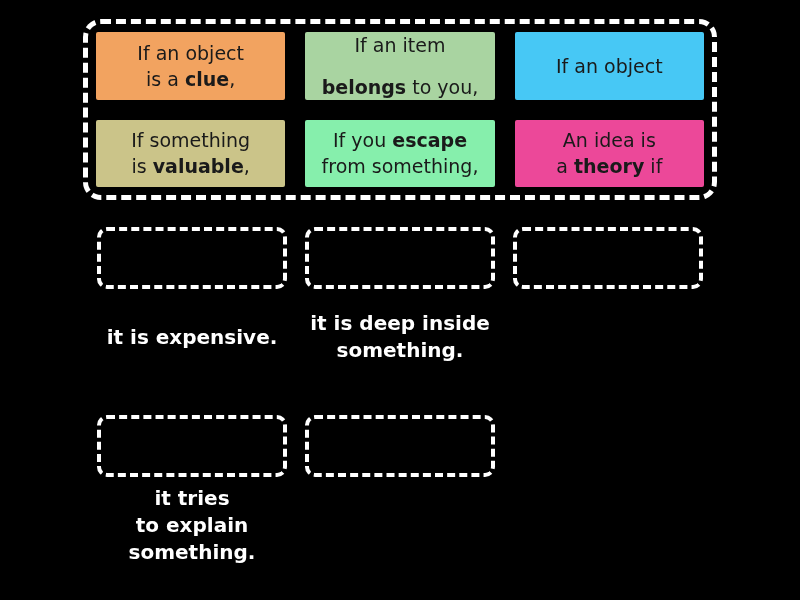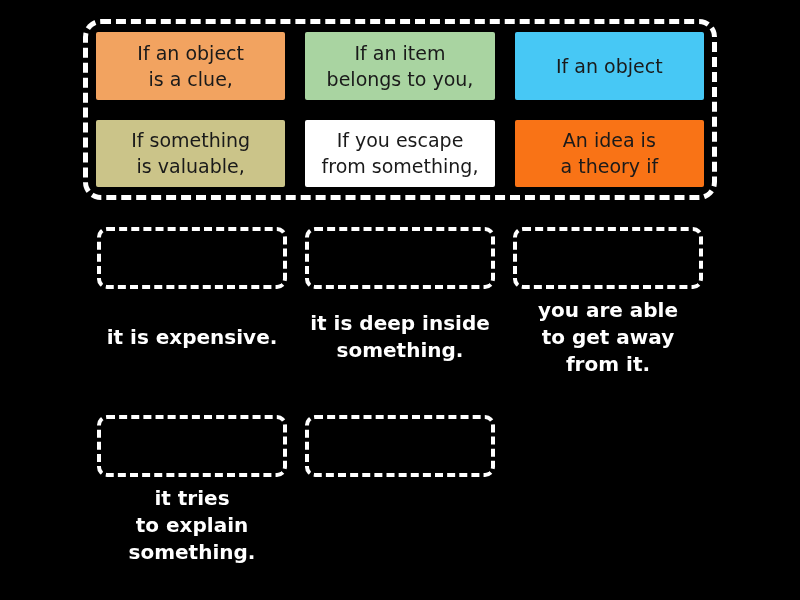--- a/index.html
+++ b/index.html
@@ -27,21 +27,21 @@
     flex-direction: column;
     align-items: center;
     justify-content: center;
     text-align: center;
     color: #1a1a1a;
     font-size: 19px;
     line-height: 26px;
     border-radius: 2px;
     cursor: grab;
   }
-  .tile .bold { font-weight: 400; }
+  .tile .bold { font-weight: 700; }
   .answers {
     width: 624px;
     margin: 27px auto 0;
     display: grid;
     grid-template-columns: repeat(3, 208px);
   }
   .cell {
     display: flex;
     flex-direction: column;
     align-items: center;
@@ -68,56 +68,53 @@
   }
 </style>
 </head>
 <body style="background: rgb(0, 0, 0);">
 
 <div class="board">
   <div class="tile" style="background: rgb(242, 163, 96);">
       <div><span>If an object</span></div>
       <div><span>is a </span><span class="bold">clue</span><span>,</span></div>
     </div>
-  <div class="tile" style="background: rgb(169, 212, 161);">
+  <div class="tile" style="background: rgb(169, 212, 161); justify-content: space-between;">
       <div><span>If an item</span></div>
       <div><span class="bold">belongs</span><span> to you,</span></div>
     </div>
   <div class="tile" style="background: rgb(71, 200, 245);">
       <div><span>If an object</span></div>
     </div>
   <div class="tile" style="background: rgb(203, 196, 137); text-align: center;">
       <div><span>If something</span></div>
       <div><span>is </span><span class="bold">valuable</span><span>,</span></div>
     </div>
-  <div class="tile" style="background: #ffffff;">
+  <div class="tile" style="background: #86efac;">
       <div><span>If you </span><span class="bold">escape</span></div>
       <div><span>from something,</span></div>
     </div>
-  <div class="tile" style="background: #f97316;">
+  <div class="tile" style="background: #ec4899;">
       <div><span>An idea is</span></div>
       <div><span>a </span><span class="bold">theory</span><span> if</span></div>
     </div>
 </div>
 
 <div class="answers">
   <div class="cell">
     <div class="dropzone"></div>
     <div class="answer-text">it is expensive.</div>
   </div>
   <div class="cell">
     <div class="dropzone"></div>
     <div class="answer-text">it is deep inside
 something.</div>
   </div>
   <div class="cell">
     <div class="dropzone"></div>
-    <div class="answer-text">you are able
-to get away
-from it.</div>
   </div>
   <div class="cell row2">
     <div class="dropzone"></div>
     <div class="answer-text">it tries
 to explain
 something.</div>
   </div>
   <div class="cell row2">
     <div class="dropzone"></div>
   </div>

